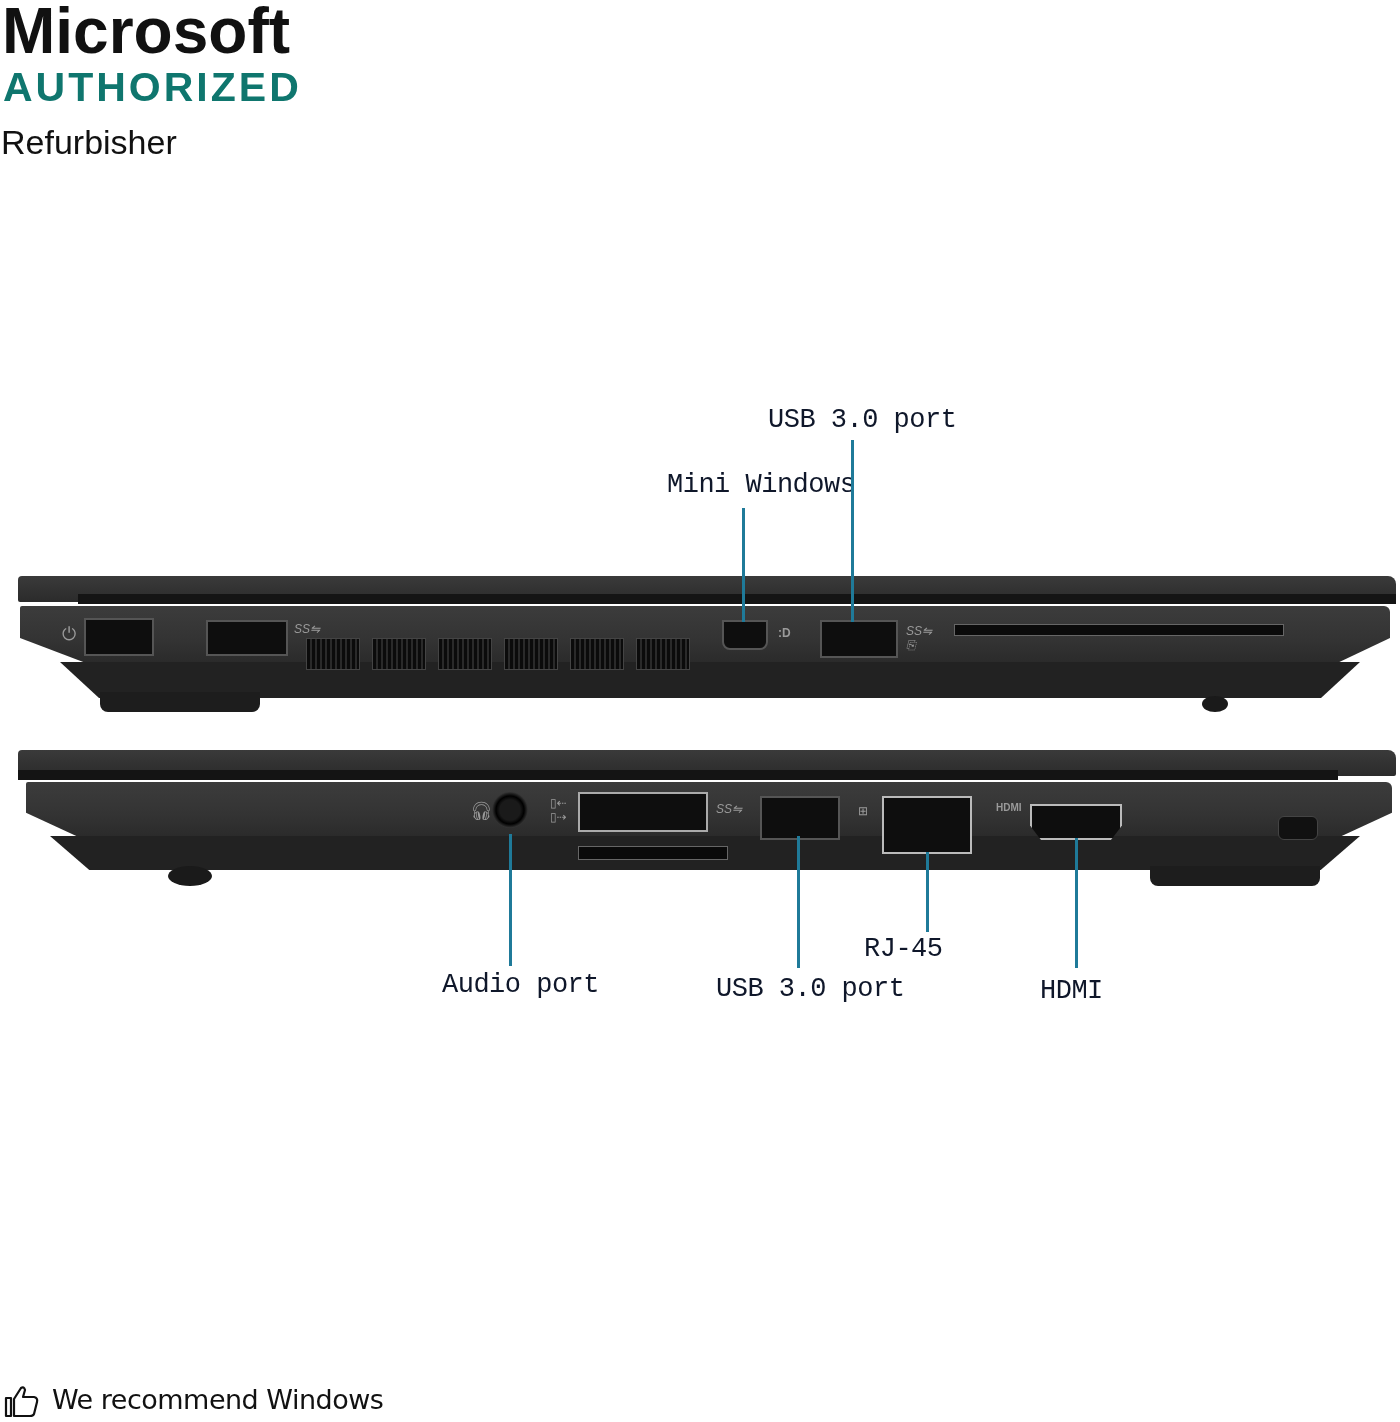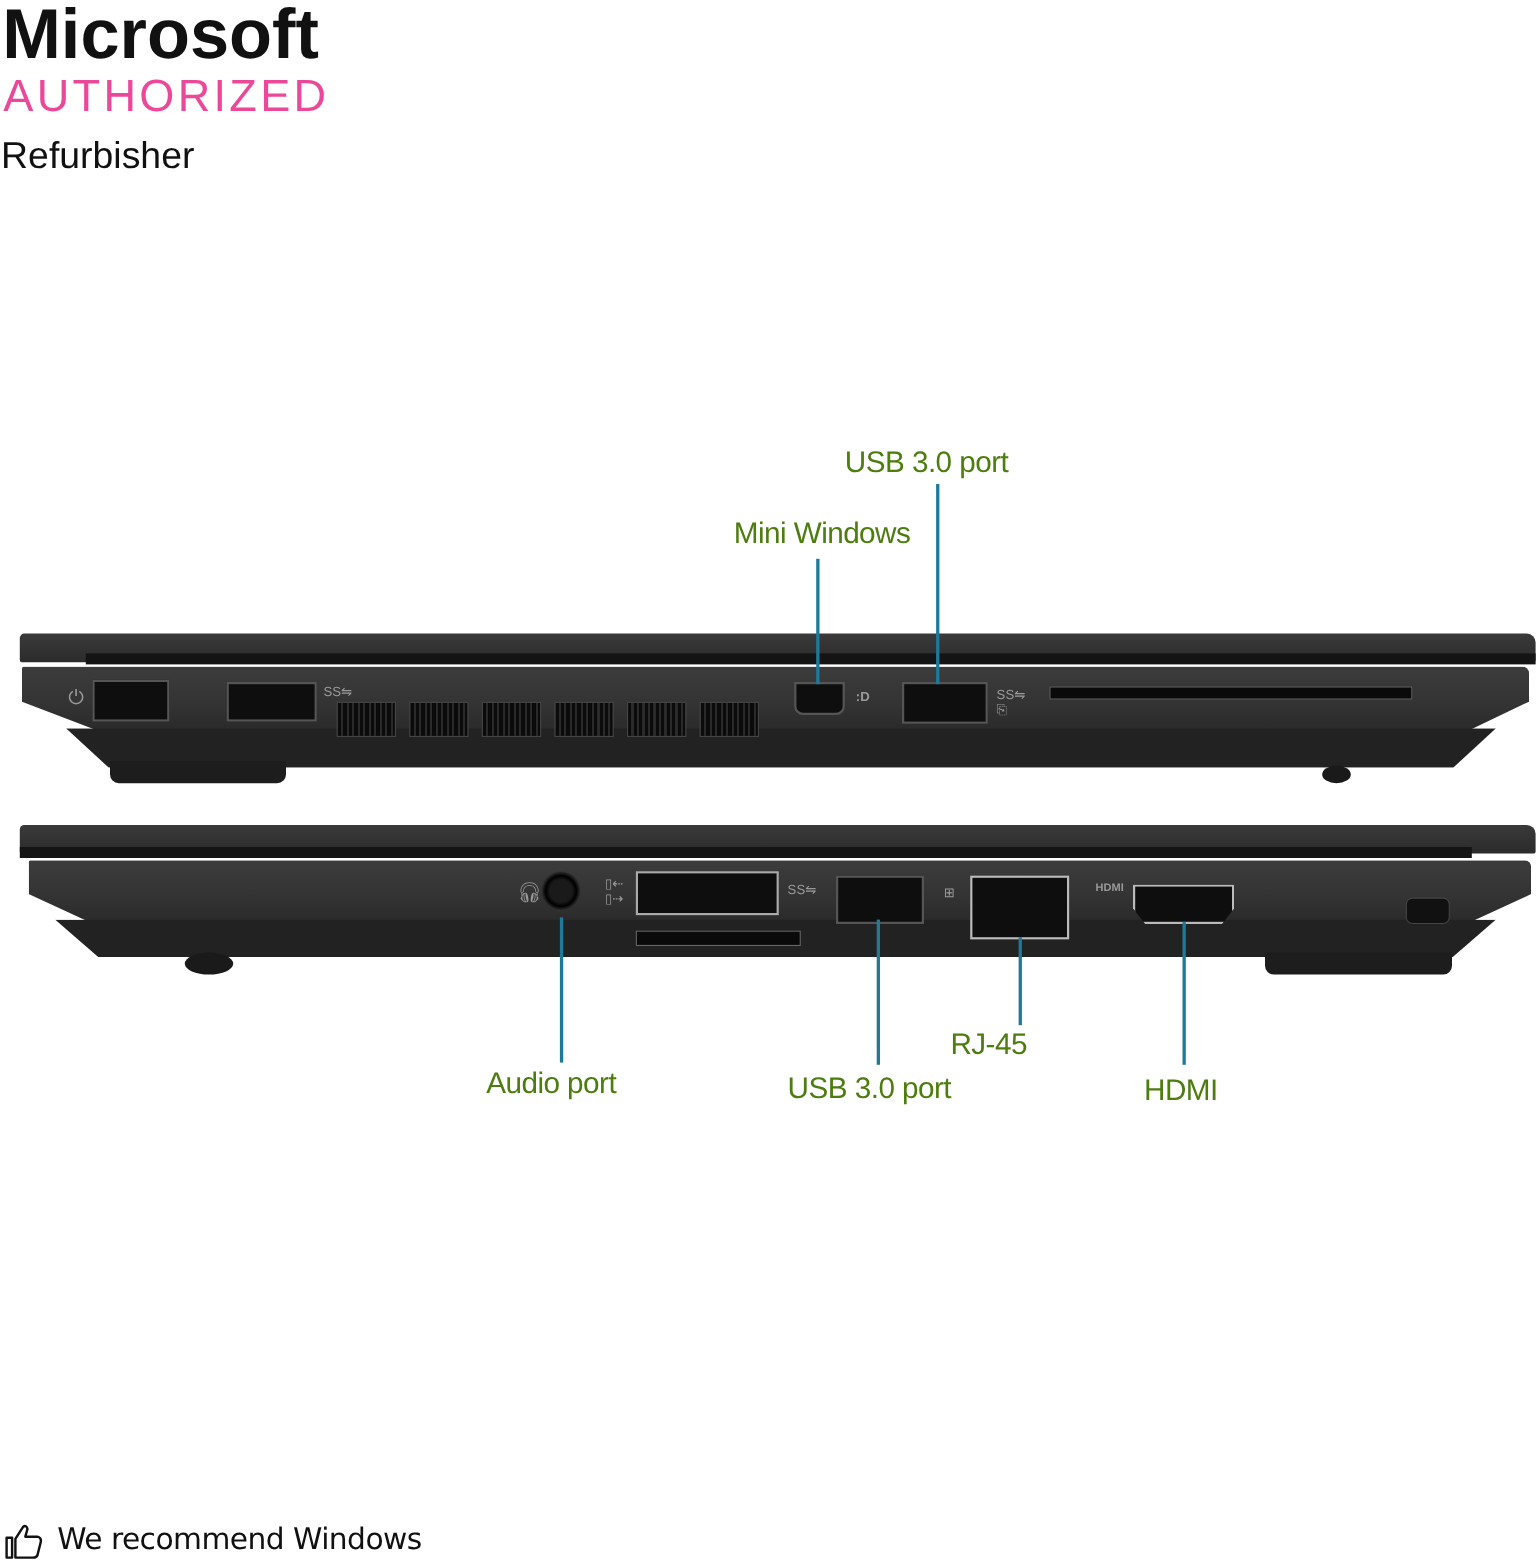--- a/index.html
+++ b/index.html
@@ -3,44 +3,44 @@
 <meta charset="utf-8">
 <style>
   html, body { margin: 0; padding: 0; background: #ffffff; }
   body { width: 1400px; height: 1422px; position: relative; overflow: hidden;
          font-family: "Liberation Sans", sans-serif; color: #111; }
 
   
   .badge { position: absolute; left: 0; top: 0; }
   .badge .ms { position: absolute; left: 2px; top: -6px; font-size: 64px; font-weight: 700;
                letter-spacing: 0px; color: #111; white-space: nowrap; }
-  .badge .auth { position: absolute; left: 3px; top: 64px; font-size: 41px; font-weight: 400;
-                 letter-spacing: 3px; color: #ec4899; white-space: nowrap; }
+  .badge .auth { position: absolute; left: 3px; top: 64px; font-size: 41px; font-weight: 700;
+                 letter-spacing: 3px; color: #0f766e; white-space: nowrap; }
   .badge .ref { position: absolute; left: 1px; top: 123px; font-size: 34px; font-weight: 400;
                 color: #111; white-space: nowrap; }
 
   
   .laptop { position: absolute; }
   .lid { position: absolute; background: linear-gradient(#3a3a3a, #2b2b2b); border-radius: 4px 8px 2px 2px; }
   .seam { position: absolute; background: #141414; }
   .base { position: absolute; background: linear-gradient(#3c3c3c, #333 60%, #2a2a2a); }
   .base-bottom { position: absolute; background: #222; }
   .foot { position: absolute; background: #1d1d1d; border-radius: 0 0 8px 8px; }
   .foot-round { position: absolute; background: #1a1a1a; border-radius: 50%; }
 
   .port { position: absolute; background: #0e0e0e; border: 2px solid #555; box-sizing: border-box; }
   .vent { position: absolute; background: repeating-linear-gradient(90deg, #0b0b0b 0 3px, #2a2a2a 3px 5px); border: 1px solid #444; box-sizing: border-box; }
   .slot { position: absolute; background: #0a0a0a; border: 1px solid #666; box-sizing: border-box; }
-  .glyph { position: absolute; color: #9a9a9a; font-size: 12px; white-space: nowrap; }
+  .glyph { position: absolute; color: #9a9a9a; font-size: 12px; font-style: italic; white-space: nowrap; }
   .jack { position: absolute; border-radius: 50%; background: radial-gradient(#1a1a1a 40%, #000 55%, #333 70%, #111 100%); }
   .lock { position: absolute; background: #111; border-radius: 6px; border: 1px solid #444; }
 
   
   .leader { position: absolute; width: 3px; background: #1f7a99; }
-  .label { position: absolute; font-family: Liberation Sans, sans-serif; font-size: 27px; color: #4d7c0f;
+  .label { position: absolute; font-family: Liberation Mono, monospace; font-size: 27px; color: #0f172a;
            white-space: nowrap; letter-spacing: -0.5px; }
 
   
   .footer { position: absolute; left: 4px; top: 1384px; height: 36px; display: flex; align-items: flex-start; }
   .footer svg { width: 36px; height: 34px; }
   .footer .rec { font-family: "DejaVu Sans", sans-serif; font-size: 27px; color: #111; margin-left: 12px;
                  letter-spacing: -0.5px; }
 </style>
 </head>
 <body>

